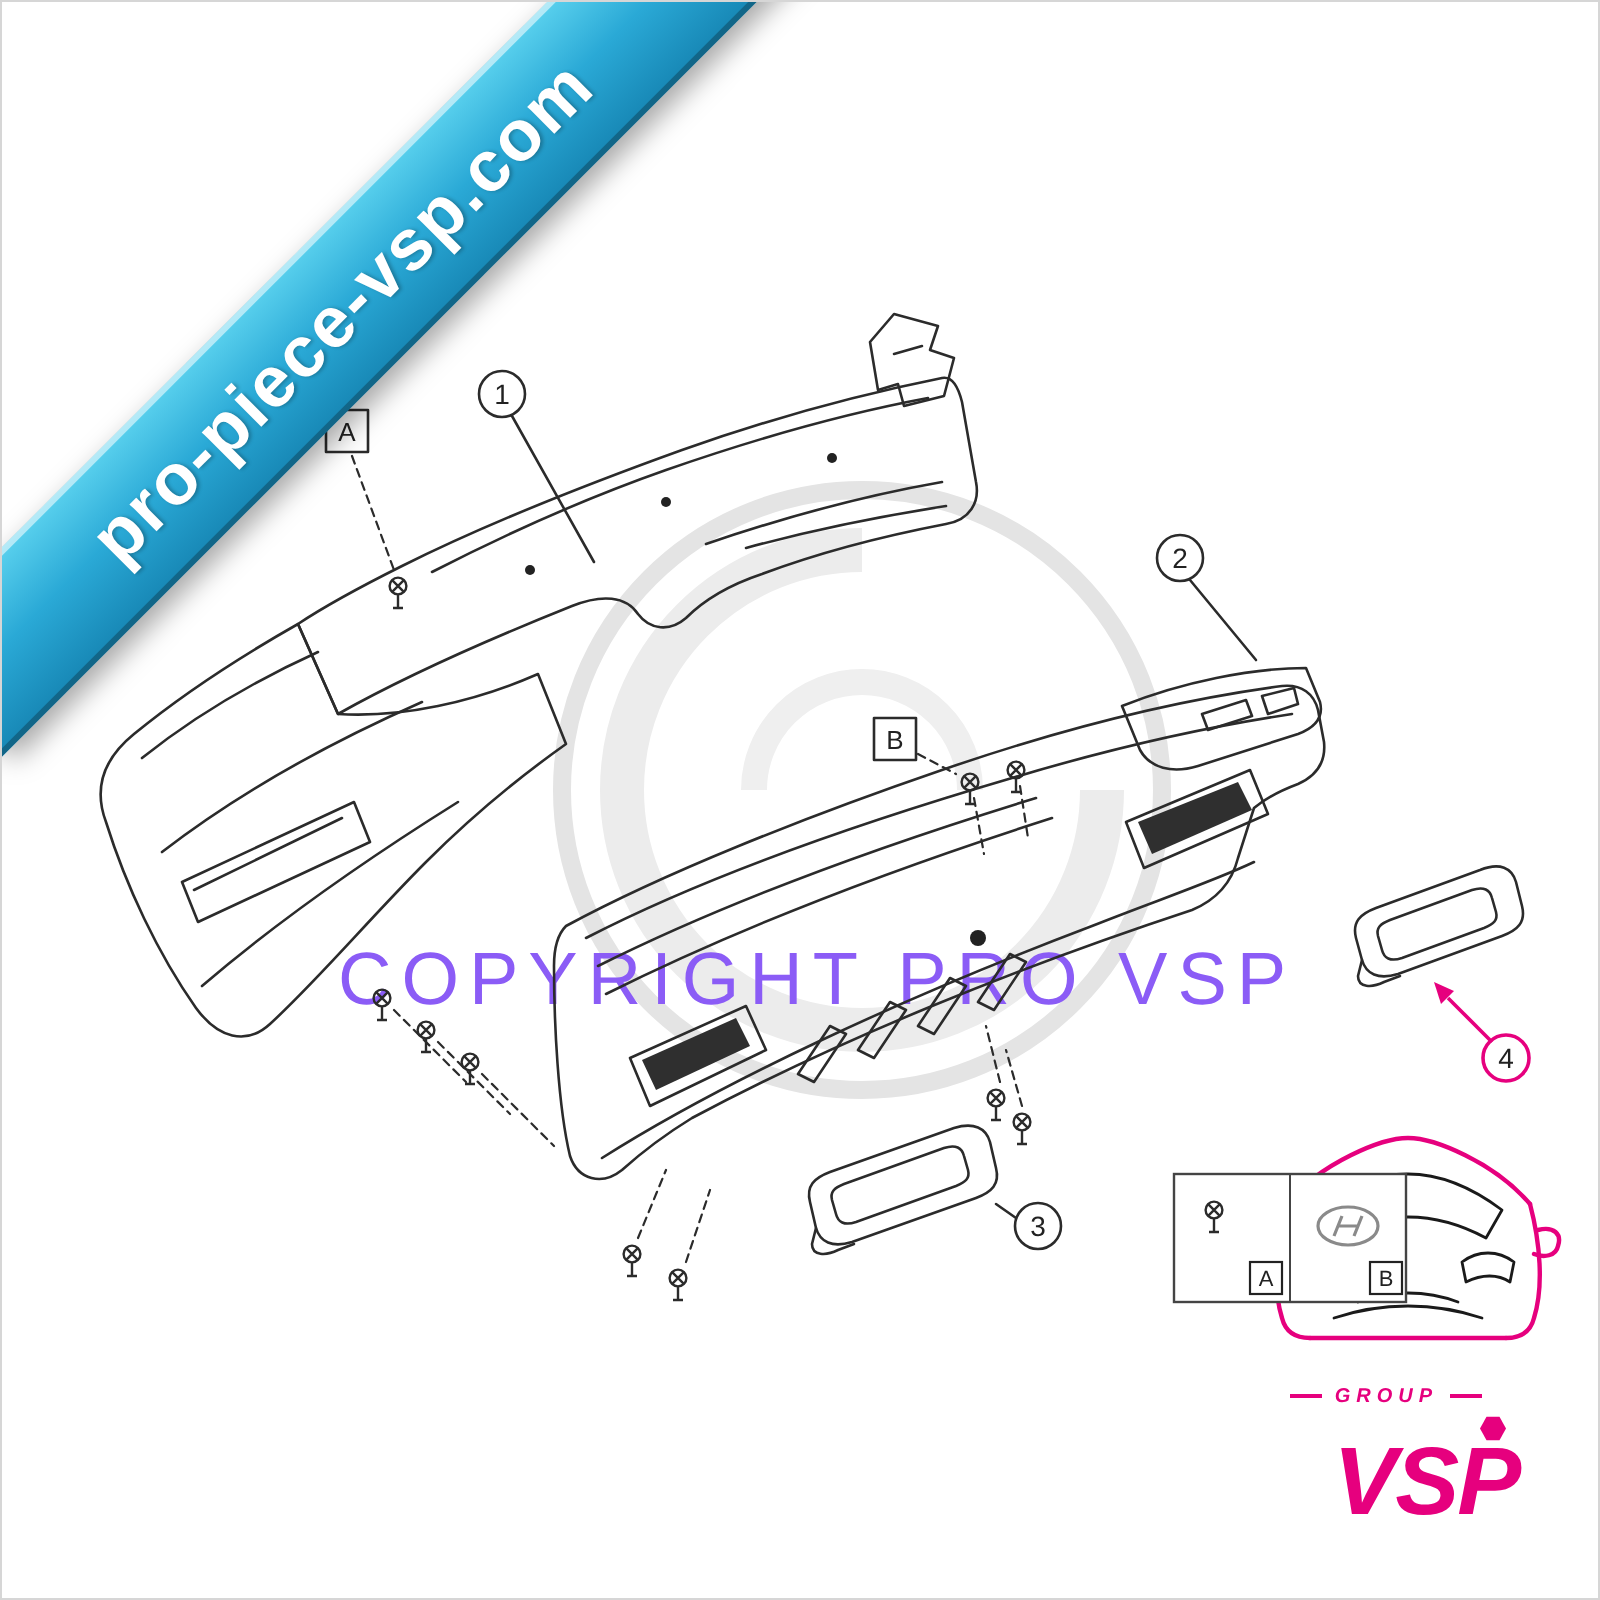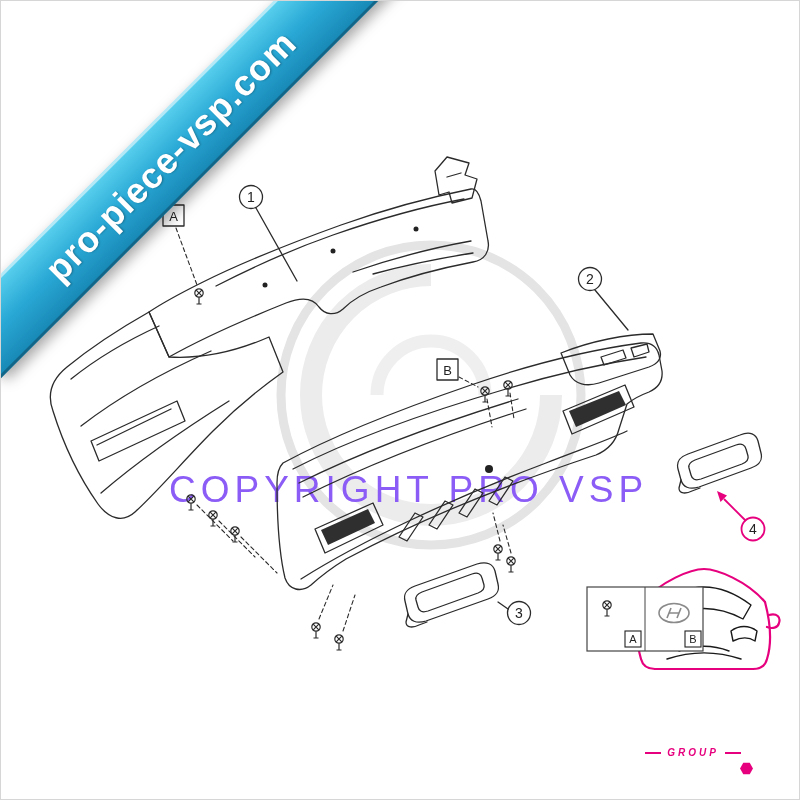--- a/index.html
+++ b/index.html
@@ -24,21 +24,21 @@
   
   .ribbon{position:absolute;left:-110px;top:118px;width:560px;height:74px;z-index:4;
           transform:rotate(-45deg);display:flex;align-items:center;justify-content:center;
           background:linear-gradient(180deg,#5ad1ee 0%,#2aa9d6 48%,#1787b5 100%);
           box-shadow:inset 0 3px 0 rgba(255,255,255,.55), inset 0 -3px 0 rgba(0,0,0,.25),
                      6px 6px 14px rgba(0,0,0,.35);}
   .ribbon-text{color:#ffffff;font-weight:bold;font-size:36px;letter-spacing:1px;
                text-shadow:1px 1px 2px rgba(0,0,0,.25);white-space:nowrap;}
 
   
-  .brand{position:absolute;right:20px;bottom:24px;z-index:3;text-align:center;}
+  .brand{position:absolute;right:20px;bottom:36px;z-index:3;text-align:center;}
   .brand-group{display:flex;align-items:center;justify-content:flex-end;gap:6px;
                color:#e6007e;font-size:10px;font-weight:bold;font-style:italic;
                letter-spacing:3px;margin-right:38px;margin-bottom:2px;}
   .gline{display:inline-block;width:16px;height:2px;background:#e6007e;}
   .brand-pro{display:flex;justify-content:flex-end;align-items:flex-start;margin-right:26px;
              font-style:italic;font-weight:800;font-size:48px;line-height:.88;color:#121212;
              letter-spacing:-1px;}
   .brand-hex{display:inline-block;width:13px;height:13px;background:#e6007e;margin:2px 0 0 3px;
              clip-path:polygon(25% 5%,75% 5%,100% 50%,75% 95%,25% 95%,0% 50%);}
   .brand-vsp{font-style:italic;font-weight:800;font-size:48px;line-height:.88;color:#e6007e;
@@ -186,15 +186,16 @@
 
   <div class="brand">
     <div class="brand-group">
       <span class="gline"></span>
       <span>GROUP</span>
       <span class="gline"></span>
     </div>
     <div class="brand-pro">
       <span class="brand-hex"></span>
     </div>
+    <div class="brand-vsp">VSP</div>
   </div>
 
 </div>
 
 </body></html>

